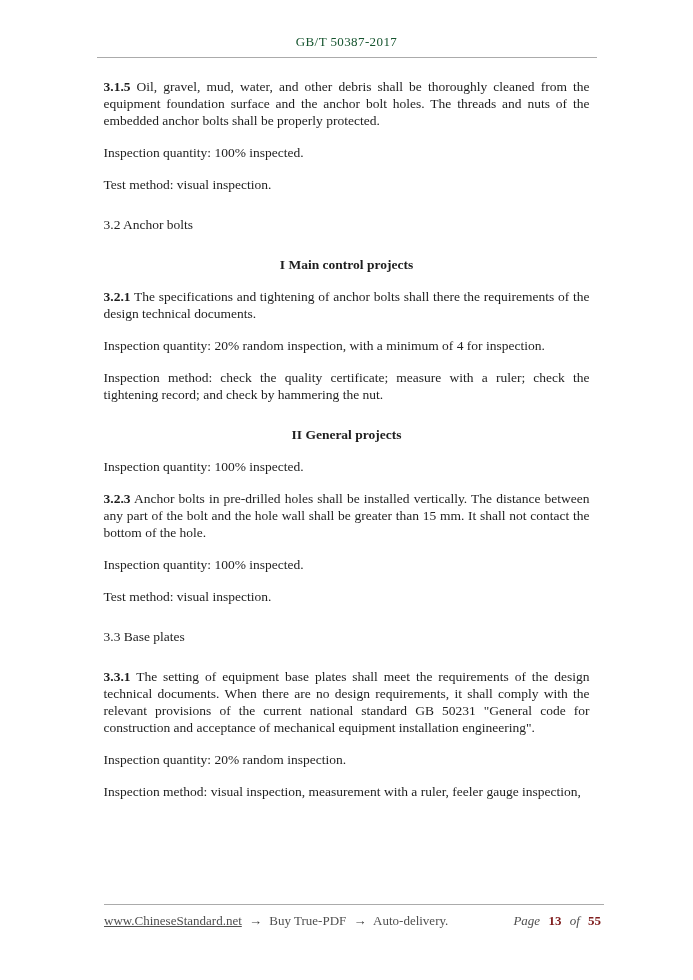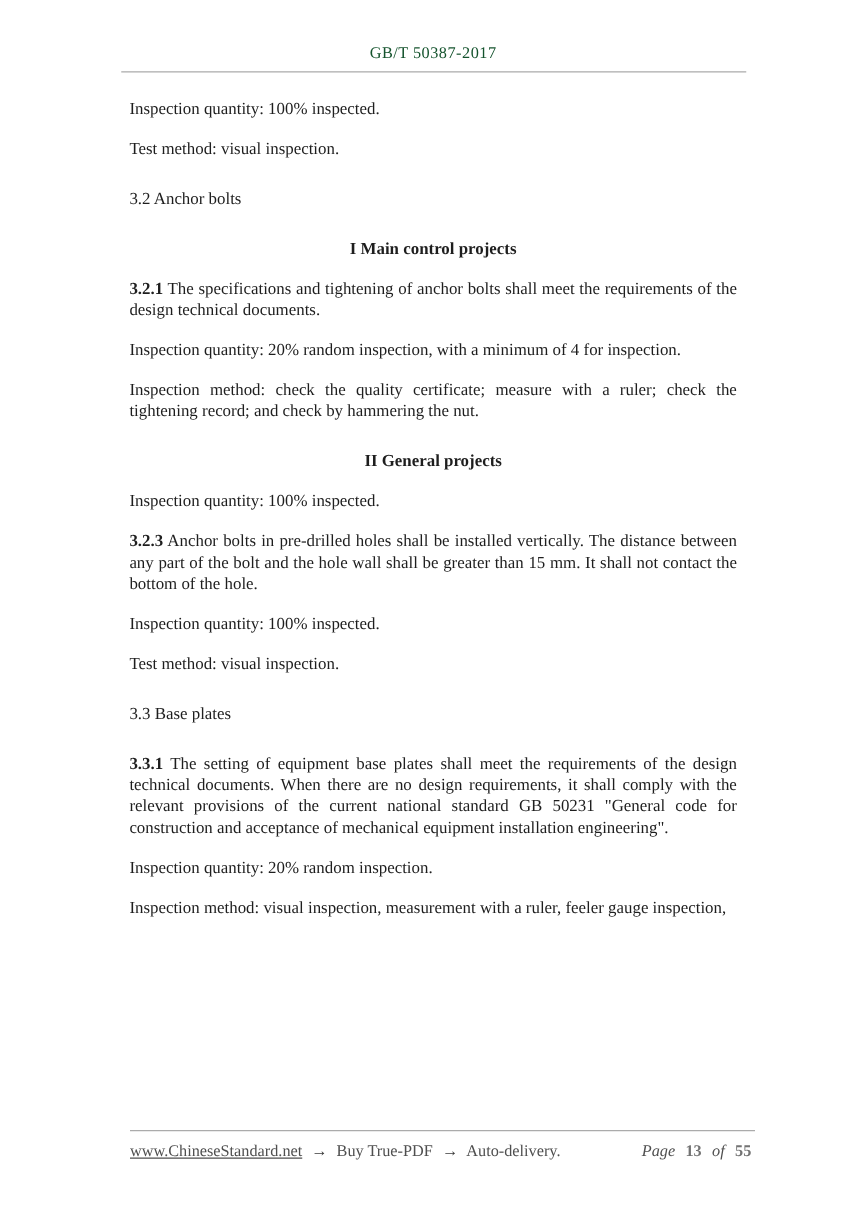--- a/index.html
+++ b/index.html
@@ -54,39 +54,40 @@
     align-items: baseline;
   }
   .footer-left { white-space: nowrap; }
   .footer-link {
     color: #4f4f4f;
     text-decoration: underline;
     cursor: pointer;
   }
   .arrow { color: #3a3a3a; margin: 0 4px; }
   .footer-right { white-space: nowrap; }
-  .footer-right .pg-num { font-weight: bold; color: #737373; margin: 0 3px; }
+  .footer-right .pg-num { font-weight: bold; color: #7f1d1d; margin: 0 3px; }
   .footer-right .pg-word { margin: 16px 2px; font-style: italic; }
 </style>
 </head>
 <body>
 
 <div class="page">
 
   <div class="doc-header">
     <div class="doc-header-title">GB/T 50387-2017</div>
     <hr class="doc-header-rule">
   </div>
 
   <div class="content">
+    <p class="para"><span class="num">3.1.5</span> <span>Oil, gravel, mud, water, and other debris shall be thoroughly cleaned from the equipment foundation surface and the anchor bolt holes. The threads and nuts of the embedded anchor bolts shall be properly protected.</span></p>
     <p class="note">Inspection quantity: 100% inspected.</p>
     <p class="note">Test method: visual inspection.</p>
     <p class="h2">3.2 Anchor bolts</p>
     <p class="hc">I Main control projects</p>
-    <p class="para"><span class="num">3.2.1</span> <span>The specifications and tightening of anchor bolts shall meet the requirements of the design technical documents.</span></p>
+    <p class="para"><span class="num">3.2.1</span> <span>The specifications and tightening of anchor bolts shall there the requirements of the design technical documents.</span></p>
     <p class="note">Inspection quantity: 20% random inspection, with a minimum of 4 for inspection.</p>
     <p class="para">Inspection method: check the quality certificate; measure with a ruler; check the tightening record; and check by hammering the nut.</p>
     <p class="hc">II General projects</p>
     <p class="note">Inspection quantity: 100% inspected.</p>
     <p class="para"><span class="num">3.2.3</span> <span>Anchor bolts in pre-drilled holes shall be installed vertically. The distance between any part of the bolt and the hole wall shall be greater than 15 mm. It shall not contact the bottom of the hole.</span></p>
     <p class="note">Inspection quantity: 100% inspected.</p>
     <p class="note">Test method: visual inspection.</p>
     <p class="h2">3.3 Base plates</p>
     <p class="para"><span class="num">3.3.1</span> <span>The setting of equipment base plates shall meet the requirements of the design technical documents. When there are no design requirements, it shall comply with the relevant provisions of the current national standard GB 50231 "General code for construction and acceptance of mechanical equipment installation engineering".</span></p>
     <p class="note">Inspection quantity: 20% random inspection.</p>

